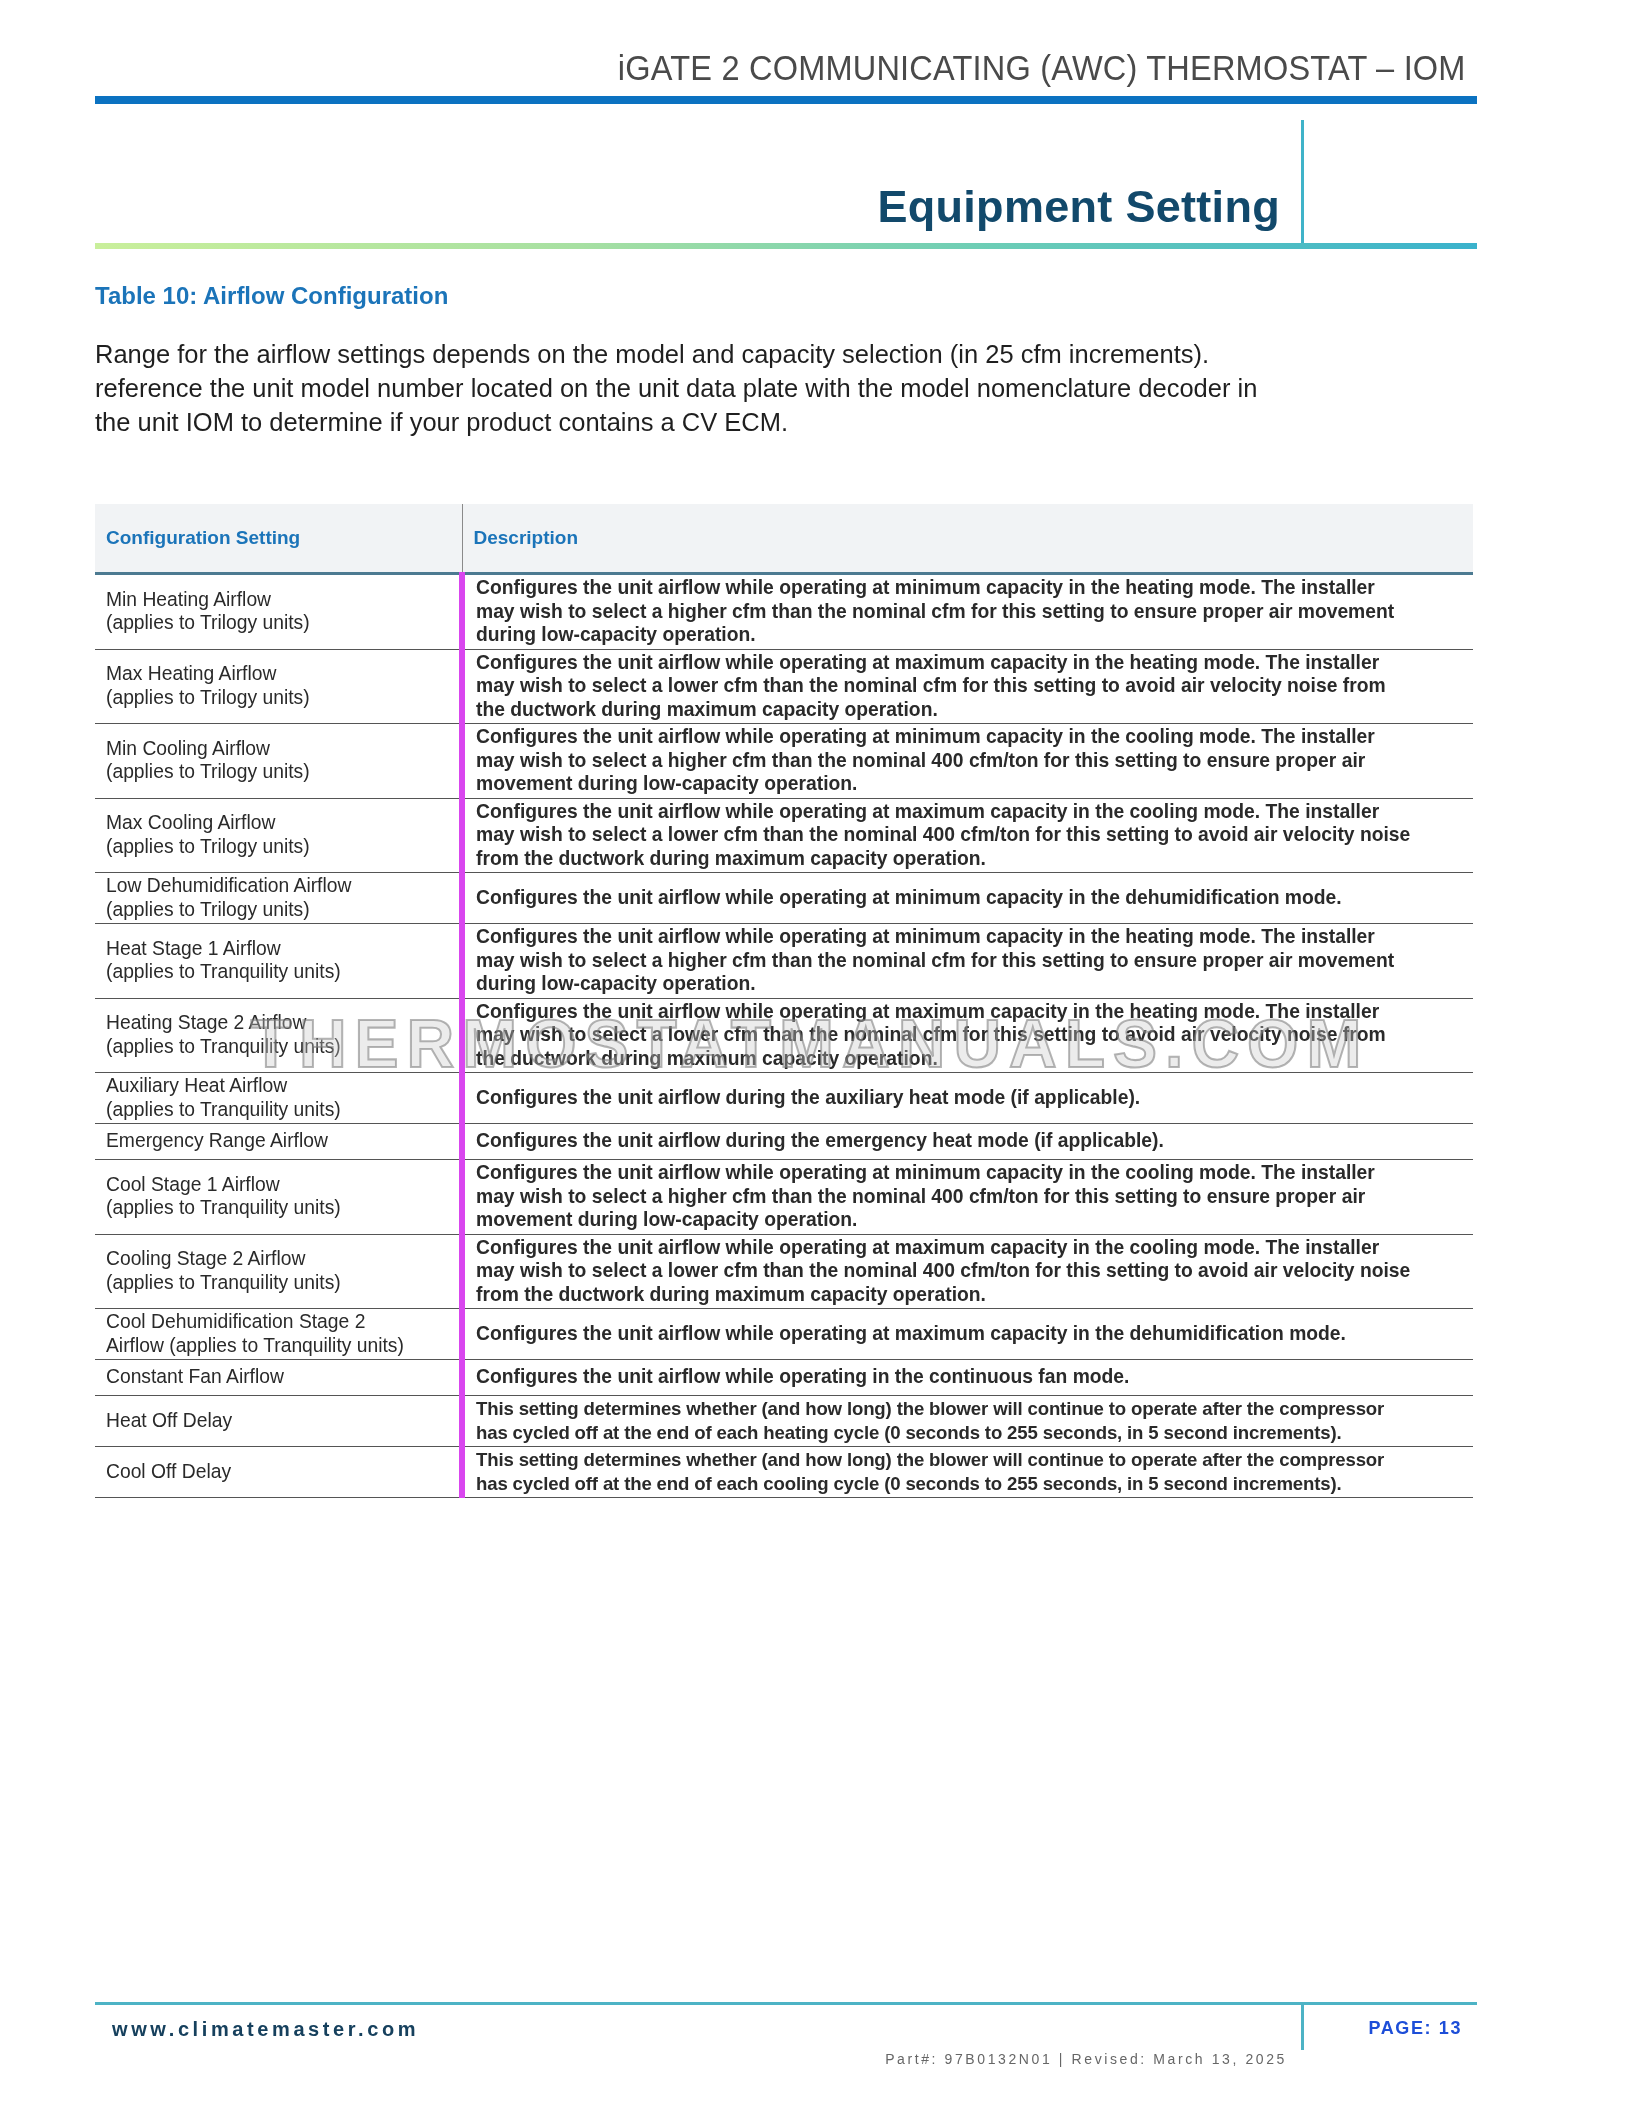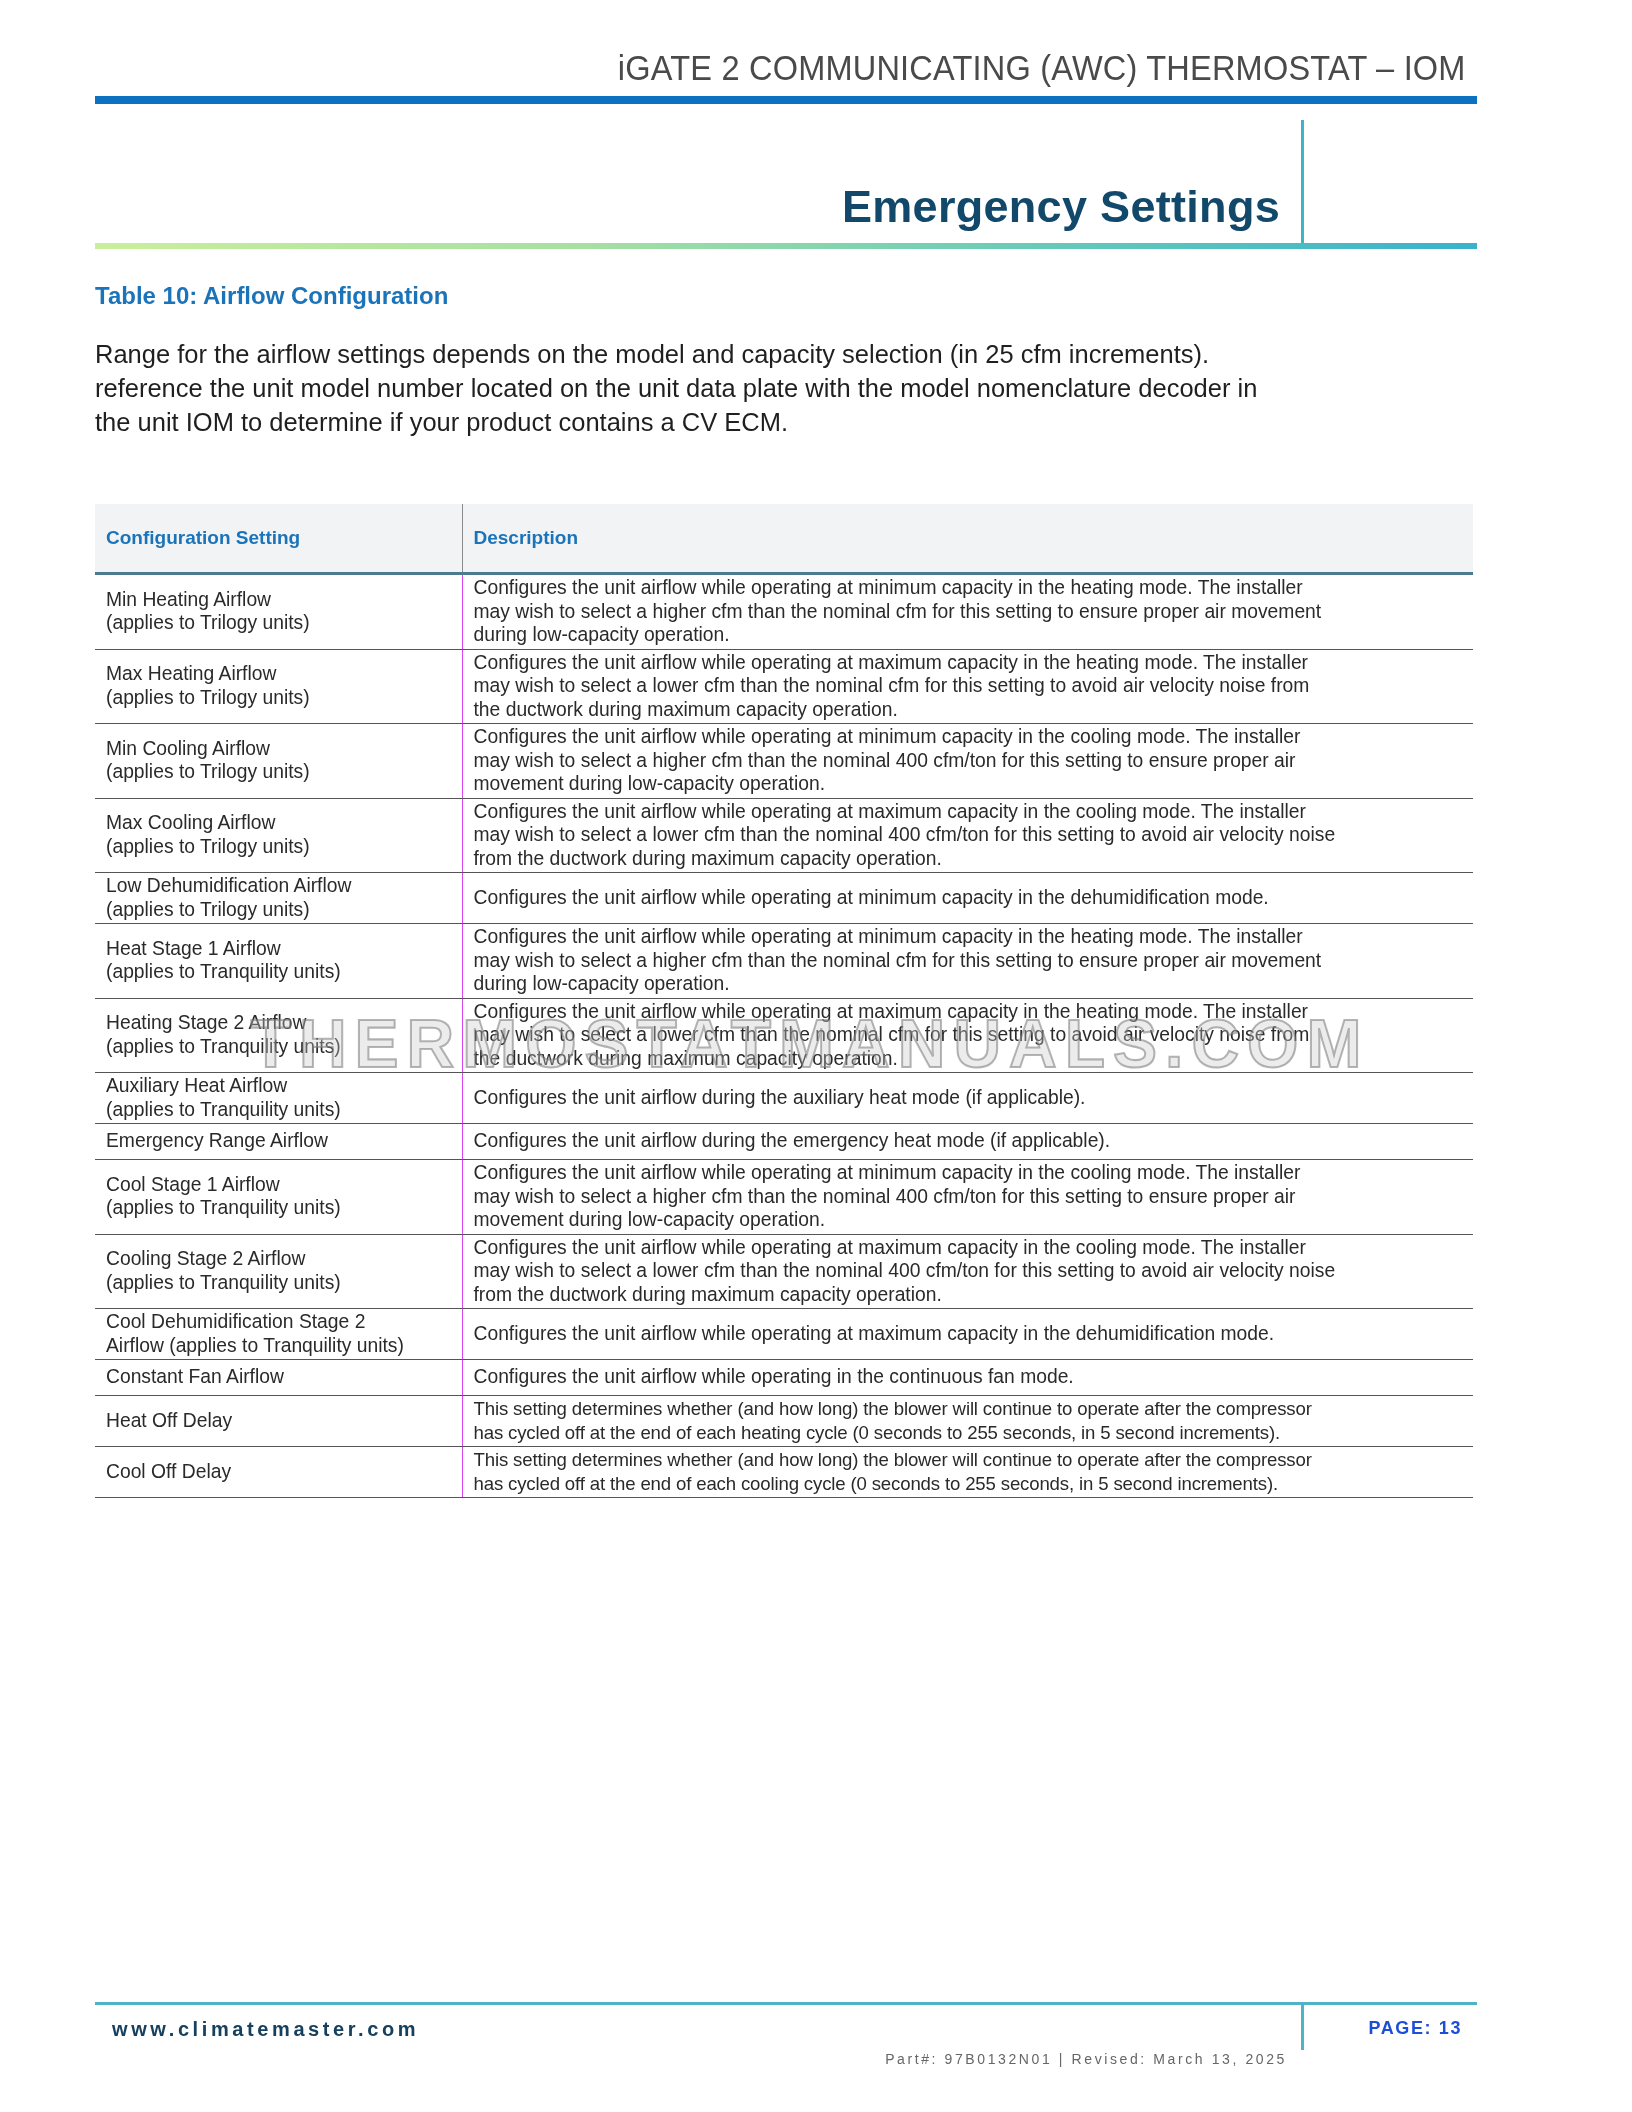--- a/index.html
+++ b/index.html
@@ -49,21 +49,21 @@
   table.airflow th {
     background: #f1f3f5; color: #1b74b9; font-size: 19px; font-weight: 700;
     text-align: left; padding: 18px 11px; height: 32px;
     border-bottom: 3px solid #4c7a91;
   }
   table.airflow th + th { border-left: 1px solid #8a8a8a; }
   table.airflow td {
     font-size: 19.3px; line-height: 23.5px; color: #2a2a2a; vertical-align: middle;
     padding: 1px 11px 2px 11px; border-bottom: 1.5px solid #555;
   }
-  table.airflow td.desc { border-left: 1px solid #d946ef; }
+  table.airflow td.desc { border-left: 6px solid #d946ef; font-weight: bold; }
   table.airflow td.desc.small { font-size: 18.6px; letter-spacing: -0.15px; }
   table.airflow tr.r3 td { height: 70px; }
   table.airflow tr.r2 td { height: 46px; }
   table.airflow tr.r1 td { height: 32px; }
   .watermark {
     position: absolute; left: 150px; top: 1005px; width: 1320px;
     font-size: 66px; font-weight: 700; letter-spacing: 8px; white-space: nowrap;
     color: rgba(200,200,200,0.35); -webkit-text-stroke: 2px rgba(120,120,120,0.55);
     pointer-events: none; text-align: center; transform: scaleY(1.05);
   }
@@ -87,21 +87,21 @@
     position: absolute; right: 170px; top: 2018px;
     font-size: 18px; font-weight: 700; color: #1d4ed8; letter-spacing: 1.6px; white-space: nowrap;
   }
 </style>
 </head>
 <body>
 
 <div class="doc-header-title">iGATE 2 COMMUNICATING (AWC) THERMOSTAT – IOM</div>
 <div class="blue-bar"></div>
 <div class="section-vline"></div>
-<div class="section-title">Emergency Settings</div>
+<div class="section-title">Equipment Setting</div>
 <div class="gradient-bar"></div>
 
 <div class="table-caption">Table 10: Airflow Configuration</div>
 
 <div class="intro">
   <span class="intro-line">Range for the airflow settings depends on the model and capacity selection (in 25 cfm increments).</span>
   <span class="intro-line">reference the unit model number located on the unit data plate with the model nomenclature decoder in</span>
   <span class="intro-line">the unit IOM to determine if your product contains a CV ECM.</span>
 </div>
 

